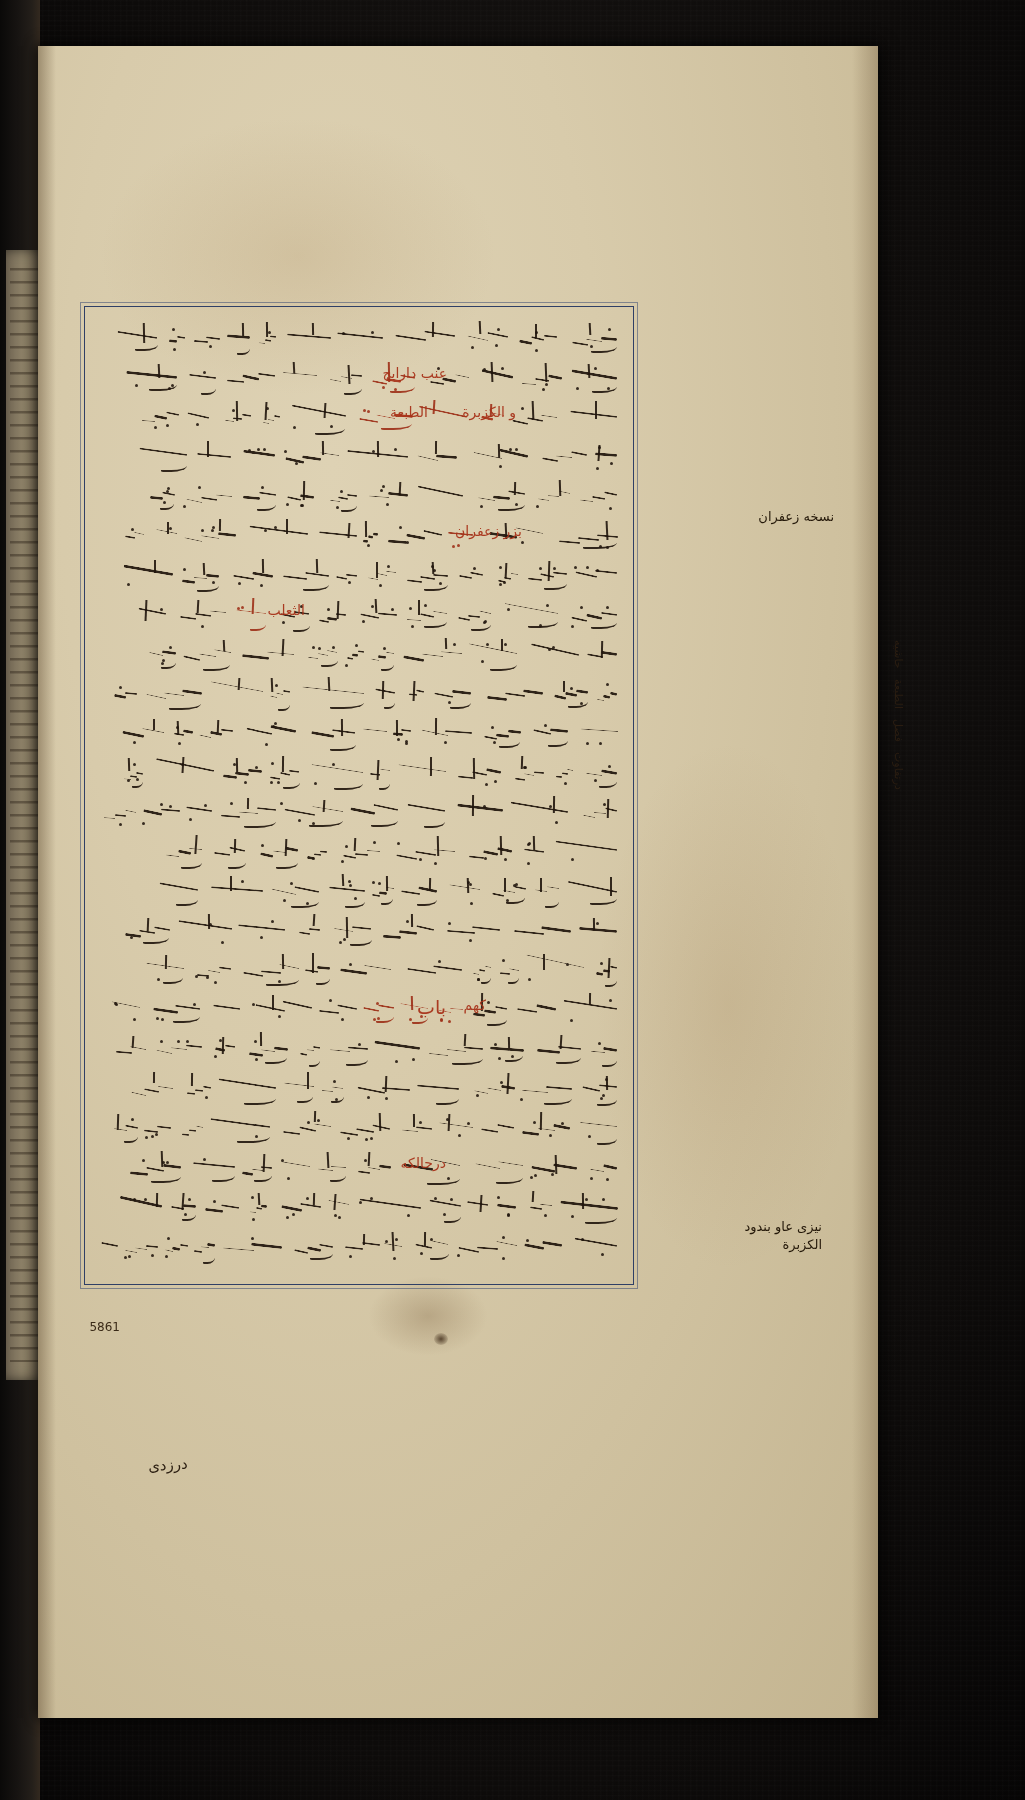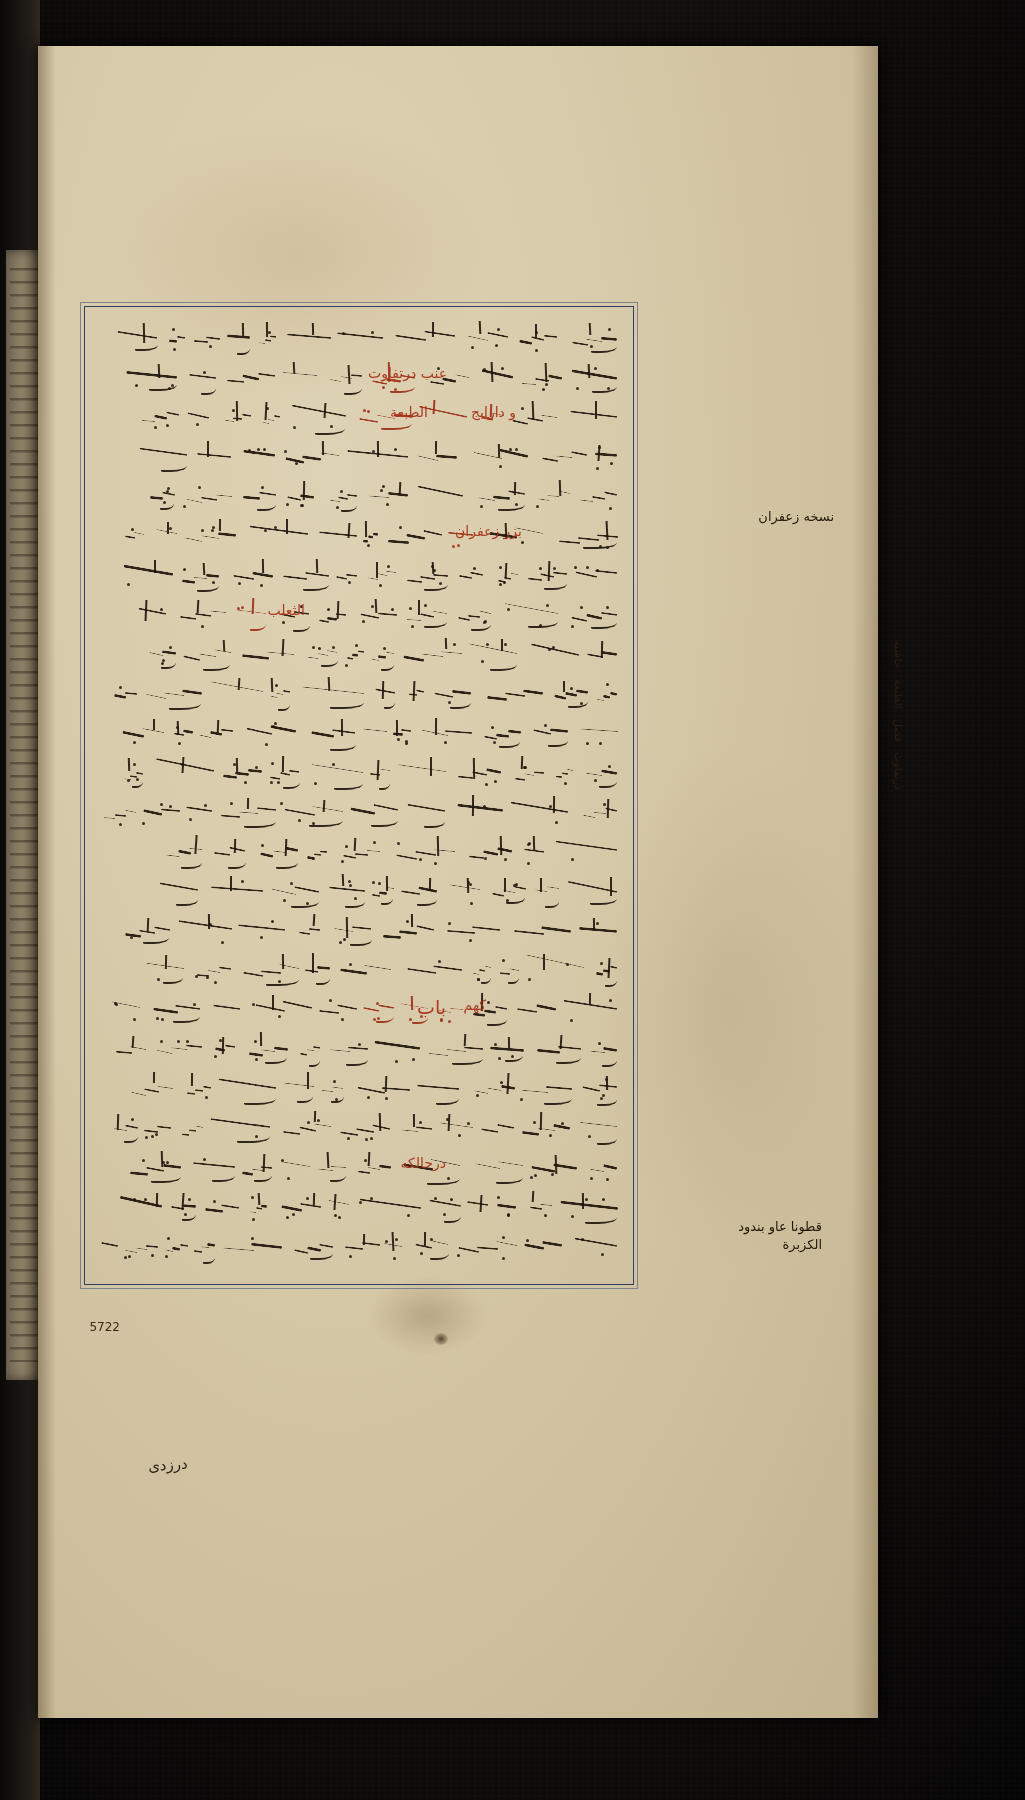--- a/index.html
+++ b/index.html
@@ -344,21 +344,21 @@
             <span class="ink" style="right: 379.114px; width: 17.4px; top: 26.5px; transform: rotate(5.2deg);"></span>
             <span class="ink" style="right: 407.019px; width: 26.7px; top: 22.9px; transform: rotate(7deg);"></span>
             <span class="swash" style="right: 407.019px; width: 14.7px; top: 29.6px;"></span>
             <span class="dot" style="right: 416.7px; top: 16.2px;"></span>
             <span class="ink thick" style="right: 445.712px; width: 51px; top: 21.9px; transform: rotate(5.9deg);"></span>
             <span class="asc" style="right: 462.8px; top: 9px; height: 13.8px; transform: rotate(-2.6deg);"></span>
             <span class="swash" style="right: 445.712px; width: 28px; top: 25.3px;"></span>
             <span class="dot" style="right: 449.4px; top: 29.9px;"></span>
             <span class="dot" style="right: 451.9px; top: 32.5px;"></span>
             <span class="dot" style="right: 485.3px; top: 29.9px;"></span>
-            <span style="position: absolute; top: 11px; right: 176px; font-size: 14px; color: rgb(168, 51, 26); font-family: &quot;DejaVu Sans&quot;, sans-serif; line-height: 1; opacity: 0.95;">عنب درتفاوت</span>
+            <span style="position: absolute; top: 11px; right: 176px; font-size: 14px; color: rgb(168, 51, 26); font-family: &quot;DejaVu Sans&quot;, sans-serif; line-height: 1; opacity: 0.95;">عنب دارابج</span>
           </div>
           <div class="ms-line">
             <span class="ink" style="right: 6px; width: 47.2px; top: 21.6px; transform: rotate(6.7deg);"></span>
             <span class="asc" style="right: 26.1px; top: 7.3px; height: 17.6px; transform: rotate(-0.2deg);"></span>
             <span class="ink thin" style="right: 65.5804px; width: 16px; top: 22.5px; transform: rotate(8.1deg);"></span>
             <span class="ink" style="right: 80.3025px; width: 16px; top: 25.7px; transform: rotate(10.6deg);"></span>
             <span class="ink" style="right: 95.0246px; width: 16px; top: 28.9px; transform: rotate(12.7deg);"></span>
             <span class="asc" style="right: 89.5px; top: 6.8px; height: 18.1px; transform: rotate(-2.3deg);"></span>
             <span class="dot" style="right: 99.5px; top: 12.6px;"></span>
             <span class="ink thin red" style="right: 118.843px; width: 12.1px; top: 20.5px; transform: rotate(12.4deg);"></span>
@@ -388,21 +388,21 @@
             <span class="asc" style="right: 385.5px; top: 6.9px; height: 20.1px; transform: rotate(-1deg);"></span>
             <span class="dot" style="right: 388.4px; top: 14.6px;"></span>
             <span class="ink" style="right: 413.694px; width: 22.2px; top: 22.6px; transform: rotate(12.7deg);"></span>
             <span class="dot" style="right: 424.1px; top: 29px;"></span>
             <span class="ink" style="right: 444.035px; width: 13.1px; top: 20.2px; transform: rotate(11.5deg);"></span>
             <span class="ink thick" style="right: 456.042px; width: 13.1px; top: 23.4px; transform: rotate(11.6deg);"></span>
             <span class="ink thin" style="right: 468.05px; width: 13.1px; top: 26.6px; transform: rotate(4.7deg);"></span>
             <span class="dot" style="right: 466.5px; top: 31.8px;"></span>
             <span class="dot" style="right: 453.7px; top: 30.1px;"></span>
             <span style="position: absolute; top: 11px; right: 195px; font-size: 14px; color: rgb(168, 51, 26); font-family: &quot;DejaVu Sans&quot;, sans-serif; line-height: 1; opacity: 0.95;">الطبعة</span>
-            <span style="position: absolute; top: 11px; right: 107px; font-size: 14px; color: rgb(168, 51, 26); font-family: &quot;DejaVu Sans&quot;, sans-serif; line-height: 1; opacity: 0.95;">و دارابج</span>
+            <span style="position: absolute; top: 11px; right: 107px; font-size: 14px; color: rgb(168, 51, 26); font-family: &quot;DejaVu Sans&quot;, sans-serif; line-height: 1; opacity: 0.95;">و الكزبرة</span>
           </div>
           <div class="ms-line">
             <span class="ink thick" style="right: 6px; width: 22.4px; top: 20.4px; transform: rotate(4.4deg);"></span>
             <span class="asc" style="right: 22.9px; top: 11px; height: 15.8px; transform: rotate(3.8deg);"></span>
             <span class="dot" style="right: 10.5px; top: 28.1px;"></span>
             <span class="dot" style="right: 24.5px; top: 33.2px;"></span>
             <span class="dot" style="right: 21.8px; top: 12.3px;"></span>
             <span class="ink" style="right: 36.913px; width: 15.5px; top: 20px; transform: rotate(11deg);"></span>
             <span class="ink thin" style="right: 51.2104px; width: 15.5px; top: 23.2px; transform: rotate(5.5deg);"></span>
             <span class="ink" style="right: 65.5078px; width: 15.5px; top: 26.4px; transform: rotate(10.2deg);"></span>
@@ -1438,28 +1438,28 @@
             <span class="ink" style="right: 505.23px; width: 16.5px; top: 21.2px; transform: rotate(11.2deg);"></span>
           </div>
         </div>
     </div>
 
     <div class="note-right-1">
       <span>نسخه زعفران</span>
     </div>
 
     <div class="note-right-2">
-      <div>قطونا عاو بندود</div>
+      <div>نيزى عاو بندود</div>
       <div>الكزبرة</div>
     </div>
 
     <div class="note-bottom-left">درزدی</div>
   </div>
 
   <div class="margin-col-right">
     <span class="side-note-vertical" style="top:0;">حاشيه</span>
     <span class="side-note-vertical" style="top:10px;">الطبعة</span>
     <span class="side-note-vertical" style="top:20px;">فصل</span>
     <span class="side-note-vertical" style="top:30px;">درتفاوت</span>
   </div>
 
-  <div class="outside-note folio-number">5722</div>
+  <div class="outside-note folio-number">5861</div>
 </div>
 
 </body></html>

